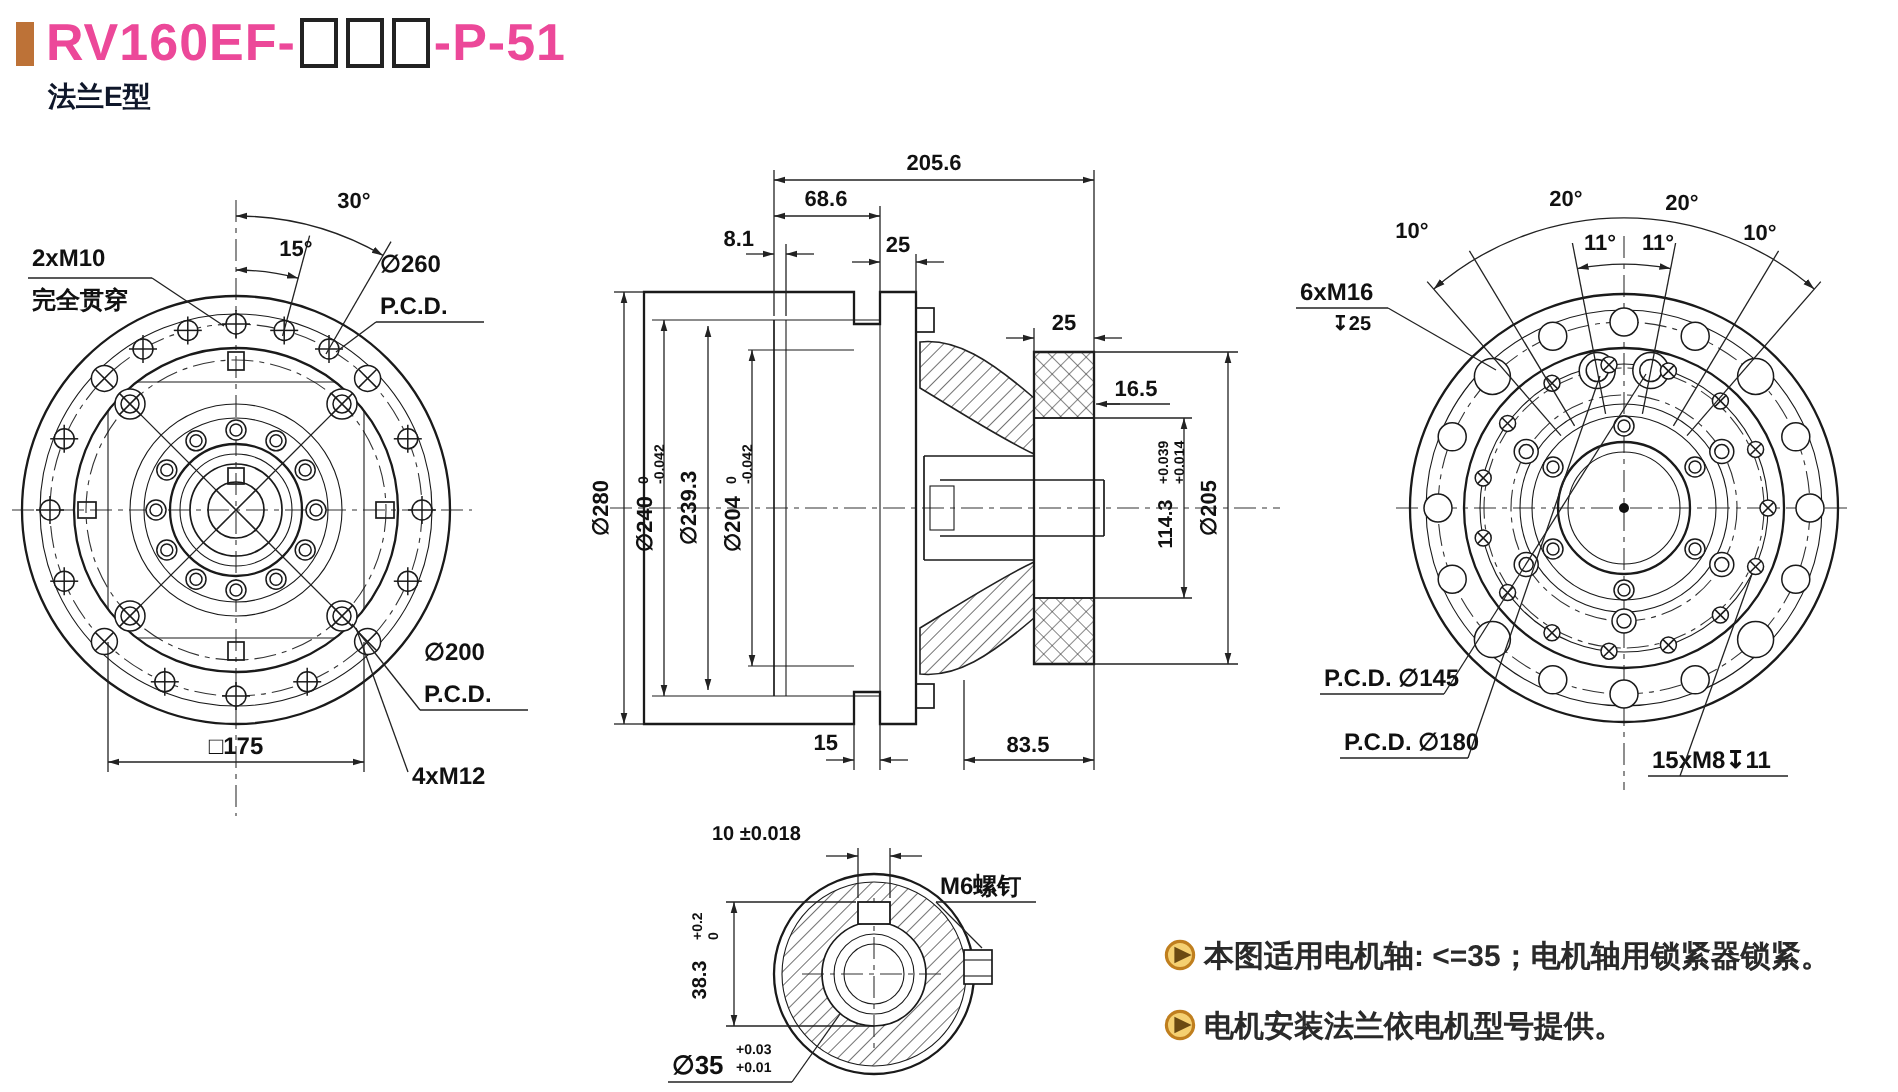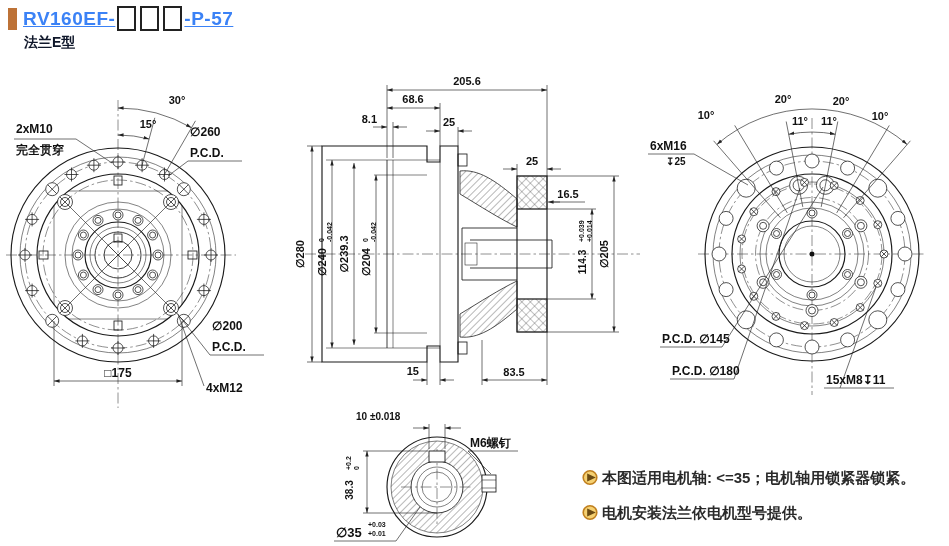--- a/index.html
+++ b/index.html
@@ -1,21 +1,21 @@
 <!DOCTYPE html>
 <html><head>
 <meta charset="utf-8">
 <style>
   html,body{margin:0;padding:0;background:#fff;}
   .page{position:relative;width:949px;height:546px;background:#fff;overflow:hidden;
         font-family:"Liberation Sans",sans-serif;}
   header{position:absolute;top:6px;left:8px;z-index:2;}
   .title-row{display:flex;align-items:center;}
   .accent{display:inline-block;width:9px;height:22px;background:#bd7237;margin-right:6px;}
-  h1{margin:0;font-size:19px;font-weight:bold;color:#3b82f6;letter-spacing:.5px;display:flex;align-items:center;text-decoration:underline;}
+  h1{margin:0;font-size:26px;font-weight:bold;color:#ec4899;letter-spacing:.5px;display:flex;align-items:center;}
   .ph-box{display:inline-block;width:15px;height:21px;border:2px solid #222;margin:0 2px;}
   .subtitle{margin:3px 0 0 16px;font-size:14px;font-weight:bold;color:#0f172a;}
   svg{position:absolute;top:0;left:0;}
   .s1{stroke:#1a1a1a;stroke-width:1.15;fill:none}
   .s2{stroke:#1a1a1a;stroke-width:.55;fill:none}
   .s3{stroke:#1a1a1a;stroke-width:.85;fill:none}
   .cl{stroke:#333;stroke-width:.55;fill:none;stroke-dasharray:11 3 2.5 3}
   .dm{stroke:#222;stroke-width:.65;fill:none}
   .hl{stroke:#1a1a1a;stroke-width:.75;fill:#fff}
   text.d{font:600 11px "Liberation Sans",sans-serif;fill:#111}
@@ -30,21 +30,21 @@
 
 <div class="page">
   <header>
     <div class="title-row">
       <span class="accent"></span>
       <h1>
           <span>RV160EF-</span>
           <span class="ph-box"></span>
           <span class="ph-box"></span>
           <span class="ph-box"></span>
-          <span>-P-57</span>
+          <span>-P-51</span>
         </h1>
     </div>
     <div class="subtitle">法兰E型</div>
   </header>
 
   <svg width="949" height="546" viewBox="0 0 949 546">
     <defs>
       <marker id="arr" markerWidth="9" markerHeight="7" refX="8.6" refY="3" orient="auto-start-reverse">
         <path d="M0,0.4 L8.6,3 L0,5.6 Z" fill="#222"></path>
       </marker>

